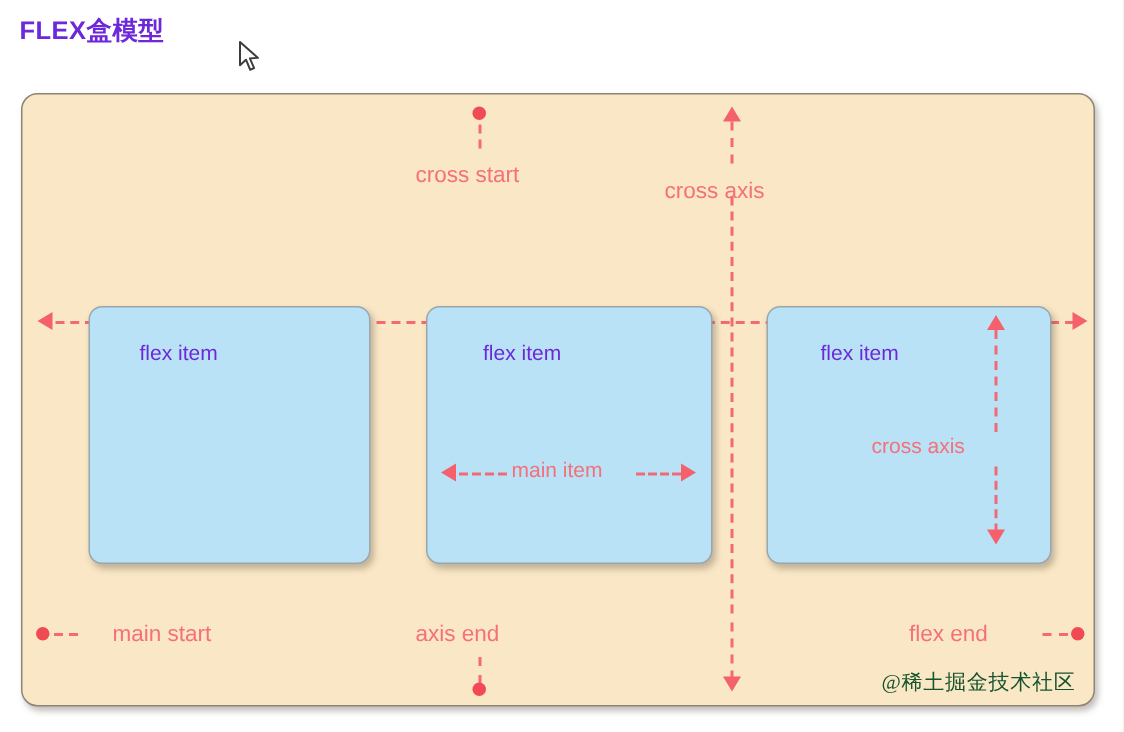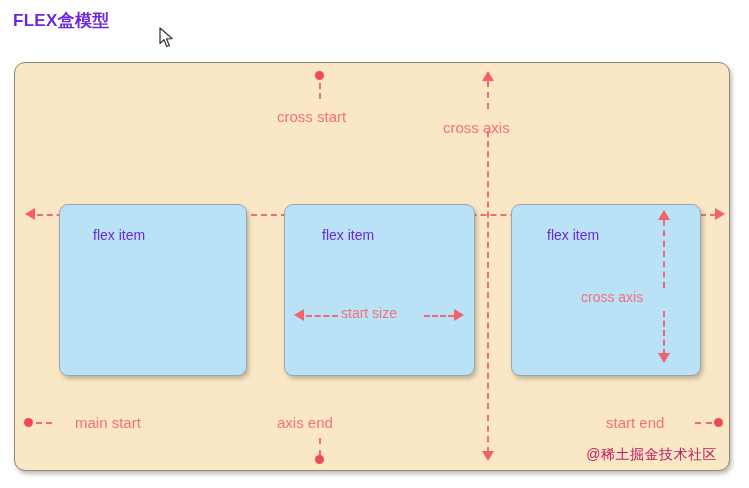--- a/index.html
+++ b/index.html
@@ -197,23 +197,24 @@
   #cross-size-label      { left: 69px;  top: 84px; }
   #cross-size-line-bot   { left: 151px; top: 106px; height: 44px; }
   #cross-size-arrow-down { left: 146px; top: 148px; }
 
   
   #watermark {
     position: absolute;
     right: 12px;
     bottom: 6px;
     font-size: 14px;
-    color: #be185d;
+    color: #14532d;
     white-space: nowrap;
     letter-spacing: 0.5px;
+    font-family: Liberation Serif, serif;
   }
 </style>
 </head>
 <body>
 
 <div id="page-title">FLEX盒模型</div>
 
 <svg id="cursor" viewBox="0 0 16 22">
   <path d="M1 1 L1 16.5 L5 12.8 L7.8 19.5 L10.4 18.4 L7.6 11.9 L13 11.6 Z" fill="#ffffff" stroke="#3c3c3c" stroke-width="1.3" stroke-linejoin="round"></path>
 </svg>
@@ -239,33 +240,33 @@
   <div class="red-label" id="cross-start-label">cross start</div>
 
   <div class="red-label" id="cross-end-label">axis end</div>
   <div class="vline" id="cross-end-line"></div>
   <div class="dot" id="cross-end-dot"></div>
 
   <div class="dot" id="main-start-dot"></div>
   <div class="hline" id="main-start-line"></div>
   <div class="red-label" id="main-start-label">main start</div>
 
-  <div class="red-label" id="main-end-label">start end</div>
+  <div class="red-label" id="main-end-label">flex end</div>
   <div class="hline" id="main-end-line"></div>
   <div class="dot" id="main-end-dot"></div>
 
   <div class="flex-item" id="flex-item-1">
     <div class="item-label">flex item</div>
   </div>
 
   <div class="flex-item" id="flex-item-2">
     <div class="item-label">flex item</div>
     <div class="arrow arrow-left" id="main-size-arrow-left"></div>
     <div class="hline" id="main-size-line-left"></div>
-    <div class="red-label-sm" id="main-size-label">start size</div>
+    <div class="red-label-sm" id="main-size-label">main item</div>
     <div class="hline" id="main-size-line-right"></div>
     <div class="arrow arrow-right" id="main-size-arrow-right"></div>
   </div>
 
   <div class="flex-item" id="flex-item-3">
     <div class="item-label">flex item</div>
     <div class="arrow arrow-up" id="cross-size-arrow-up"></div>
     <div class="vline" id="cross-size-line-top"></div>
     <div class="red-label-sm" id="cross-size-label">cross axis</div>
     <div class="vline" id="cross-size-line-bot"></div>

